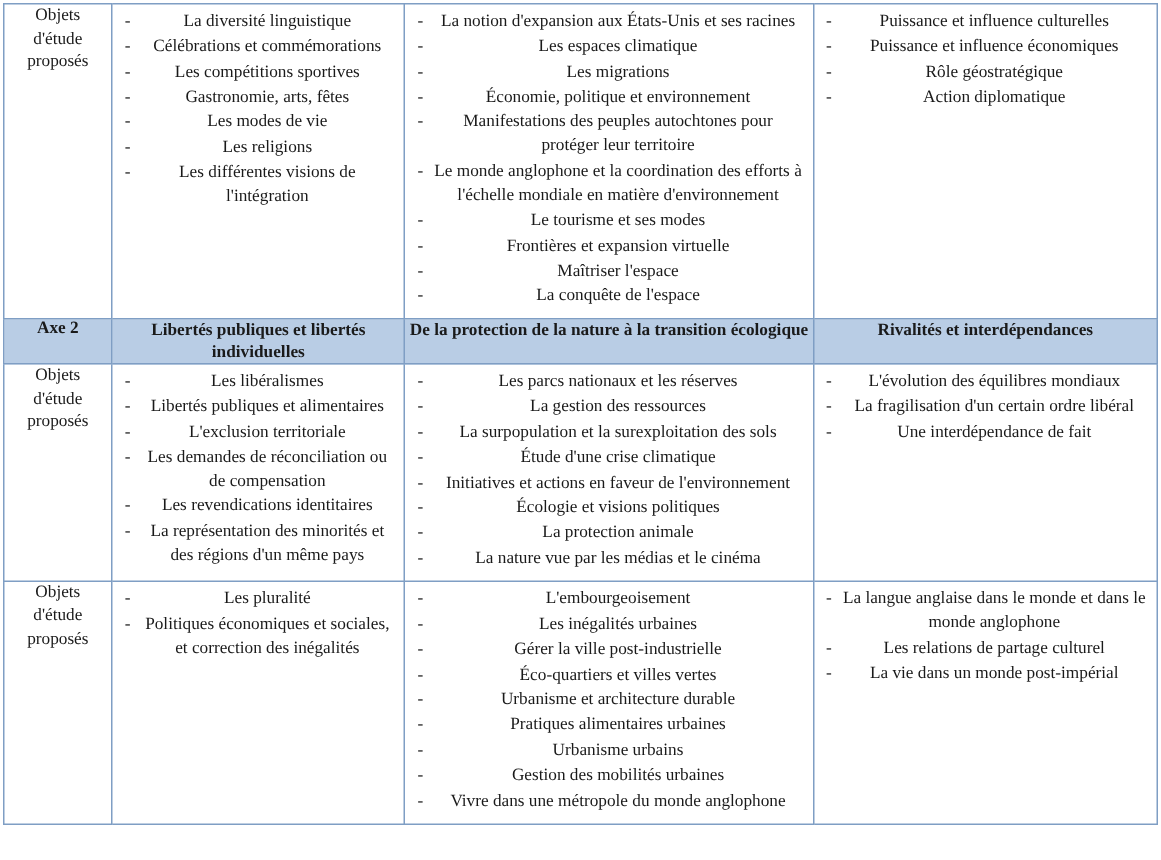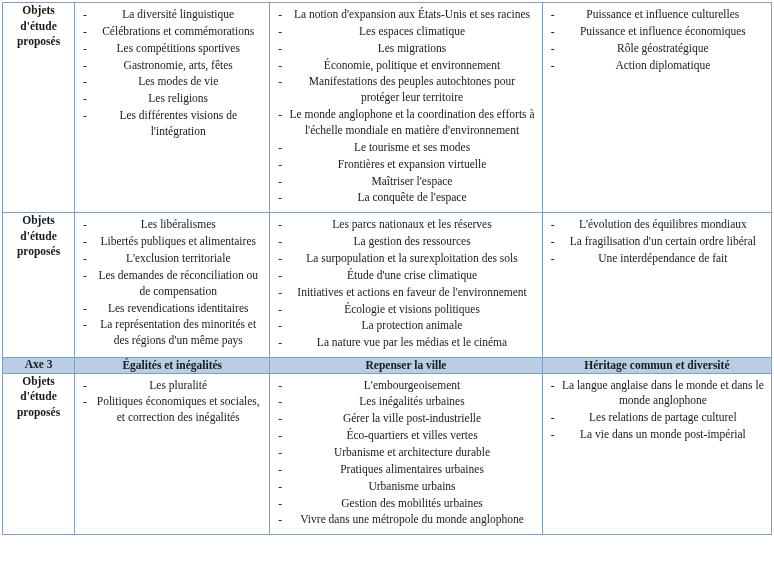--- a/index.html
+++ b/index.html
@@ -51,21 +51,21 @@
   .axis-cell {
     background: #b9cde5;
     text-align: center;
     font-weight: bold;
     font-size: 11.5px;
     padding: 3px 4px;
     color: #111;
   }
   .obj-cell {
     text-align: center;
-    font-weight: bold;
+    font-weight: normal;
     font-size: 11.5px;
     padding: 6px 3px;
     color: #111;
     vertical-align: middle;
     line-height: 1.35;
   }
   ul.items {
     margin: 0;
     padding: 4px 6px 5px 8px;
     list-style: none;
@@ -134,20 +134,26 @@
         <ul class="items">
             <li>Puissance et influence culturelles</li>
             <li>Puissance et influence économiques</li>
             <li>Rôle géostratégique</li>
             <li>Action diplomatique</li>
           </ul>
       </td>
     </tr>
 
     <tr>
+      <td class="axis-cell">Axe 2</td>
+      <td class="hdr">Libertés publiques et libertés individuelles</td>
+      <td class="hdr">De la protection de la nature à la transition écologique</td>
+      <td class="hdr">Rivalités et interdépendances</td>
+    </tr>
+    <tr>
       <td class="obj-cell firstcol">
         <div>Objets</div>
         <div>d'étude</div>
         <div>proposés</div>
       </td>
       <td>
         <ul class="items">
             <li>Les libéralismes</li>
             <li>Libertés publiques et alimentaires</li>
             <li>L'exclusion territoriale</li>
@@ -170,26 +176,20 @@
       </td>
       <td>
         <ul class="items">
             <li>L'évolution des équilibres mondiaux</li>
             <li>La fragilisation d'un certain ordre libéral</li>
             <li>Une interdépendance de fait</li>
           </ul>
       </td>
     </tr>
 
-    <tr>
-      <td class="axis-cell">Axe 3</td>
-      <td class="hdr">Égalités et inégalités</td>
-      <td class="hdr">Repenser la ville</td>
-      <td class="hdr">Héritage commun et diversité</td>
-    </tr>
     <tr>
       <td class="obj-cell firstcol">
         <div>Objets</div>
         <div>d'étude</div>
         <div>proposés</div>
       </td>
       <td>
         <ul class="items">
             <li>Les pluralité</li>
             <li>Politiques économiques et sociales, et correction des inégalités</li>

